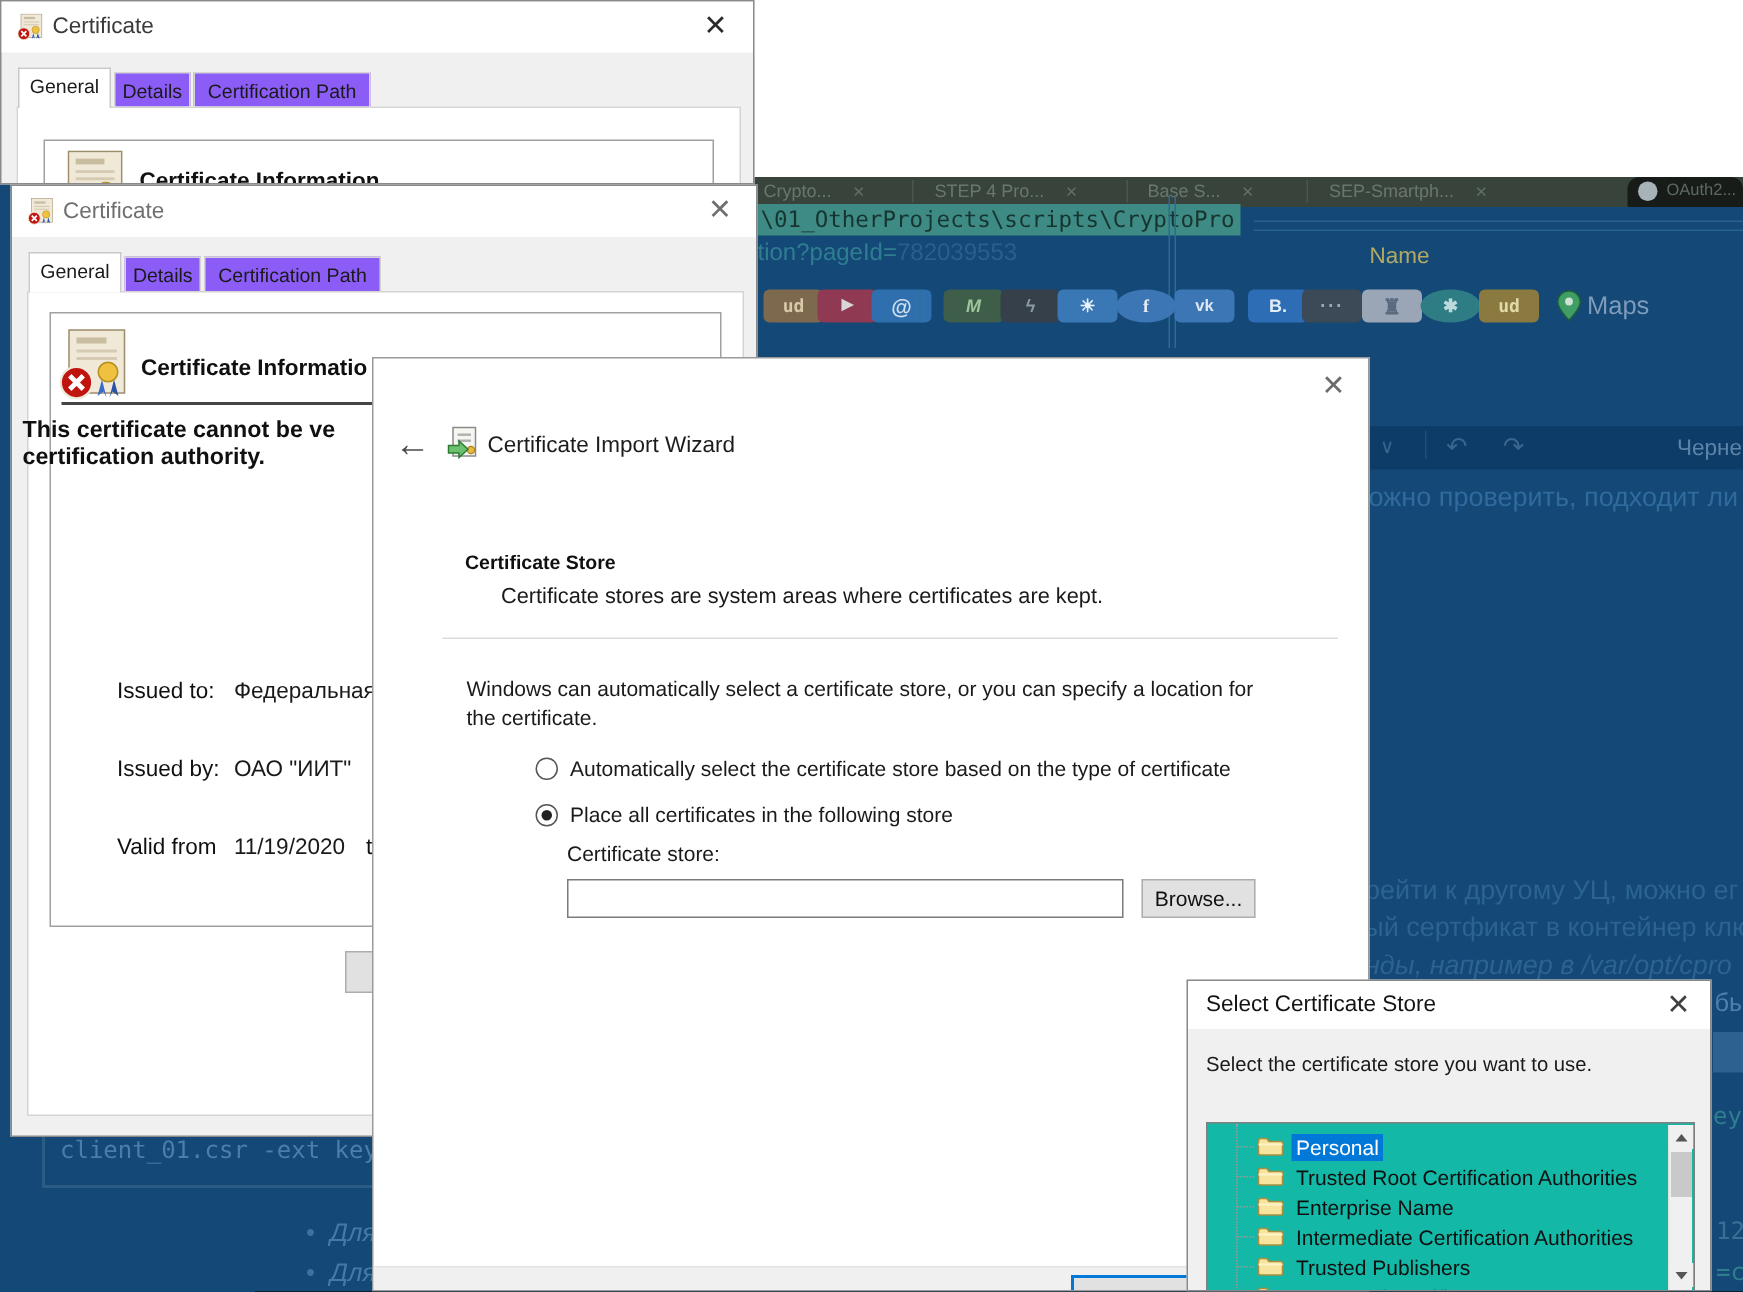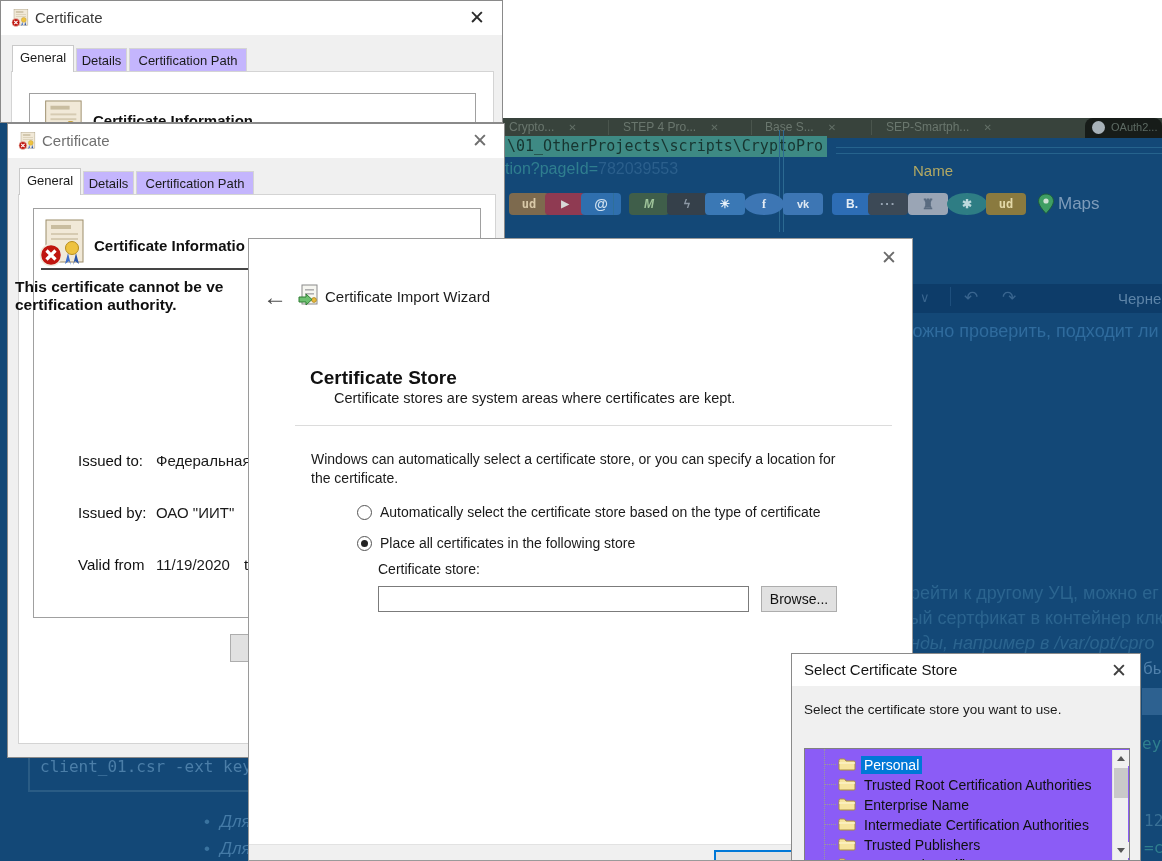--- a/index.html
+++ b/index.html
@@ -67,56 +67,56 @@
   .bullet-row { font-size:17px; font-style:italic; color:#447aa6; white-space:nowrap; }
   .bullet-row .bdot { font-style:normal; color:#3a739f; margin-right:10px; }
 
   
   .win { position:absolute; background:#f0f0f0; border:1px solid #8a8a8a; overflow:hidden; }
   .titlebar { position:absolute; left:0; top:0; right:0; height:34px; background:#fff; }
   .titlebar .t-title { position:absolute; left:34px; top:8px; font-size:15px; color:#3a3a3a; }
   .titlebar .t-icon { position:absolute; left:10px; top:8px; width:18px; height:18px; }
   .close-x { position:absolute; font-size:19px; color:#444; cursor:default; line-height:19px; }
   .tab { position:absolute; font-size:13px; color:#1a1a1a; text-align:center;
-         background:#c4b5fd; border:1px solid #d4d4d4; border-bottom:none; padding-top:4px; }
+         background:#8b5cf6; border:1px solid #d4d4d4; border-bottom:none; padding-top:4px; }
   .tab.sel { background:#fff; z-index:3; border-color:#c9c9c9; }
   .panel { position:absolute; background:#fff; border:1px solid #d4d4d4; }
   .groupbox { position:absolute; background:#fff; border:1px solid #a0a0a0; }
   .btn { position:absolute; background:#e1e1e1; border:1px solid #adadad; font-size:14px;
          color:#111; text-align:center; font-family:"Liberation Sans",sans-serif; }
   .u-first::first-letter { text-decoration:underline; }
 
   
   .cert-head { position:absolute; font-size:15px; font-weight:bold; color:#101010; white-space:nowrap; }
   .cert-div { position:absolute; height:2px; background:#454545; }
   .cert-err { position:absolute; font-size:15.5px; font-weight:bold; color:#101010; line-height:18px; white-space:nowrap; }
   .fld-lbl { position:absolute; font-size:15px; font-weight:normal; color:#101010; white-space:nowrap; }
   .fld-val { position:absolute; font-size:15px; color:#1a1a1a; white-space:nowrap; }
 
   
   #wizard { background:#fff; border:1px solid #9a9a9a; }
   .wz-back { position:absolute; left:14px; top:44px; font-size:24px; color:#4c4c4c; }
   .wz-title { position:absolute; left:76px; top:49px; font-size:15px; color:#1c1c1c; }
-  .wz-sec { position:absolute; left:61px; top:128px; font-size:19px; font-weight:bold; color:#101010; }
+  .wz-sec { position:absolute; left:61px; top:128px; font-size:13px; font-weight:bold; color:#101010; }
   .wz-desc { position:absolute; left:85px; top:151px; font-size:14.5px; color:#1a1a1a; }
   .wz-divider { position:absolute; left:46px; top:186px; width:597px; height:1px; background:#dcdcdc; }
   .wz-para { position:absolute; left:62px; top:211px; font-size:14px; color:#1a1a1a; line-height:19px; }
   .radio { position:absolute; width:15px; height:15px; border:1px solid #555; border-radius:50%; background:#fff; }
   .radio.checked::after { content:""; position:absolute; left:3px; top:3px; width:7px; height:7px; border-radius:50%; background:#222; }
   .radio-lbl { position:absolute; font-size:14px; color:#1a1a1a; white-space:nowrap; }
   .wz-store-lbl { position:absolute; left:129px; top:322px; font-size:14px; color:#1a1a1a; }
   .wz-input { position:absolute; left:129px; top:347px; width:371px; height:26px; background:#fff;
               border:1px solid #7b7b7b; font-size:14px; padding:0 4px; font-family:"Liberation Sans",sans-serif; }
   .wz-footer { position:absolute; left:0; top:605px; width:663px; height:18px; background:#f0f0f0; border-top:1px solid #e2e2e2; }
   .wz-next { left:465px; top:611px; width:97px; height:30px; border:2px solid #0078d7; padding-top:5px; }
 
   
   #selstore .titlebar { height:32px; }
   .ss-prompt { position:absolute; left:12px; top:48px; font-size:13.5px; color:#1a1a1a; }
-  .treebox { position:absolute; left:12px; top:94px; width:326px; height:114px; background:#8b5cf6; border:1px solid #808080; overflow:hidden; }
+  .treebox { position:absolute; left:12px; top:94px; width:326px; height:114px; background:#14b8a6; border:1px solid #808080; overflow:hidden; }
   .tree-vline { position:absolute; left:19px; top:0; width:1px; height:114px; border-left:1px dotted #9a9a9a; }
   .tree-row { position:absolute; left:0; width:300px; height:20px; }
   .tree-stub { position:absolute; left:20px; top:9px; width:11px; height:1px; border-top:1px dotted #9a9a9a; }
   .tree-folder { position:absolute; left:33px; top:2px; }
   .tree-lbl { position:absolute; left:56px; top:1px; font-size:14px; color:#101010; white-space:nowrap; padding:1px 3px; }
   .tree-lbl.sel { background:#0078d7; color:#fff; }
   .scrollbar { position:absolute; right:1px; top:1px; width:16px; height:112px; background:#f0f0f0; border-left:1px solid #e3e3e3; }
   .sb-btn { position:absolute; left:0; width:16px; height:16px; background:#f0f0f0; }
   .tri-up { position:absolute; left:4px; top:6px; width:0; height:0; border-left:4px solid transparent; border-right:4px solid transparent; border-bottom:5px solid #555; }
   .tri-dn { position:absolute; left:4px; top:6px; width:0; height:0; border-left:4px solid transparent; border-right:4px solid transparent; border-top:5px solid #555; }

